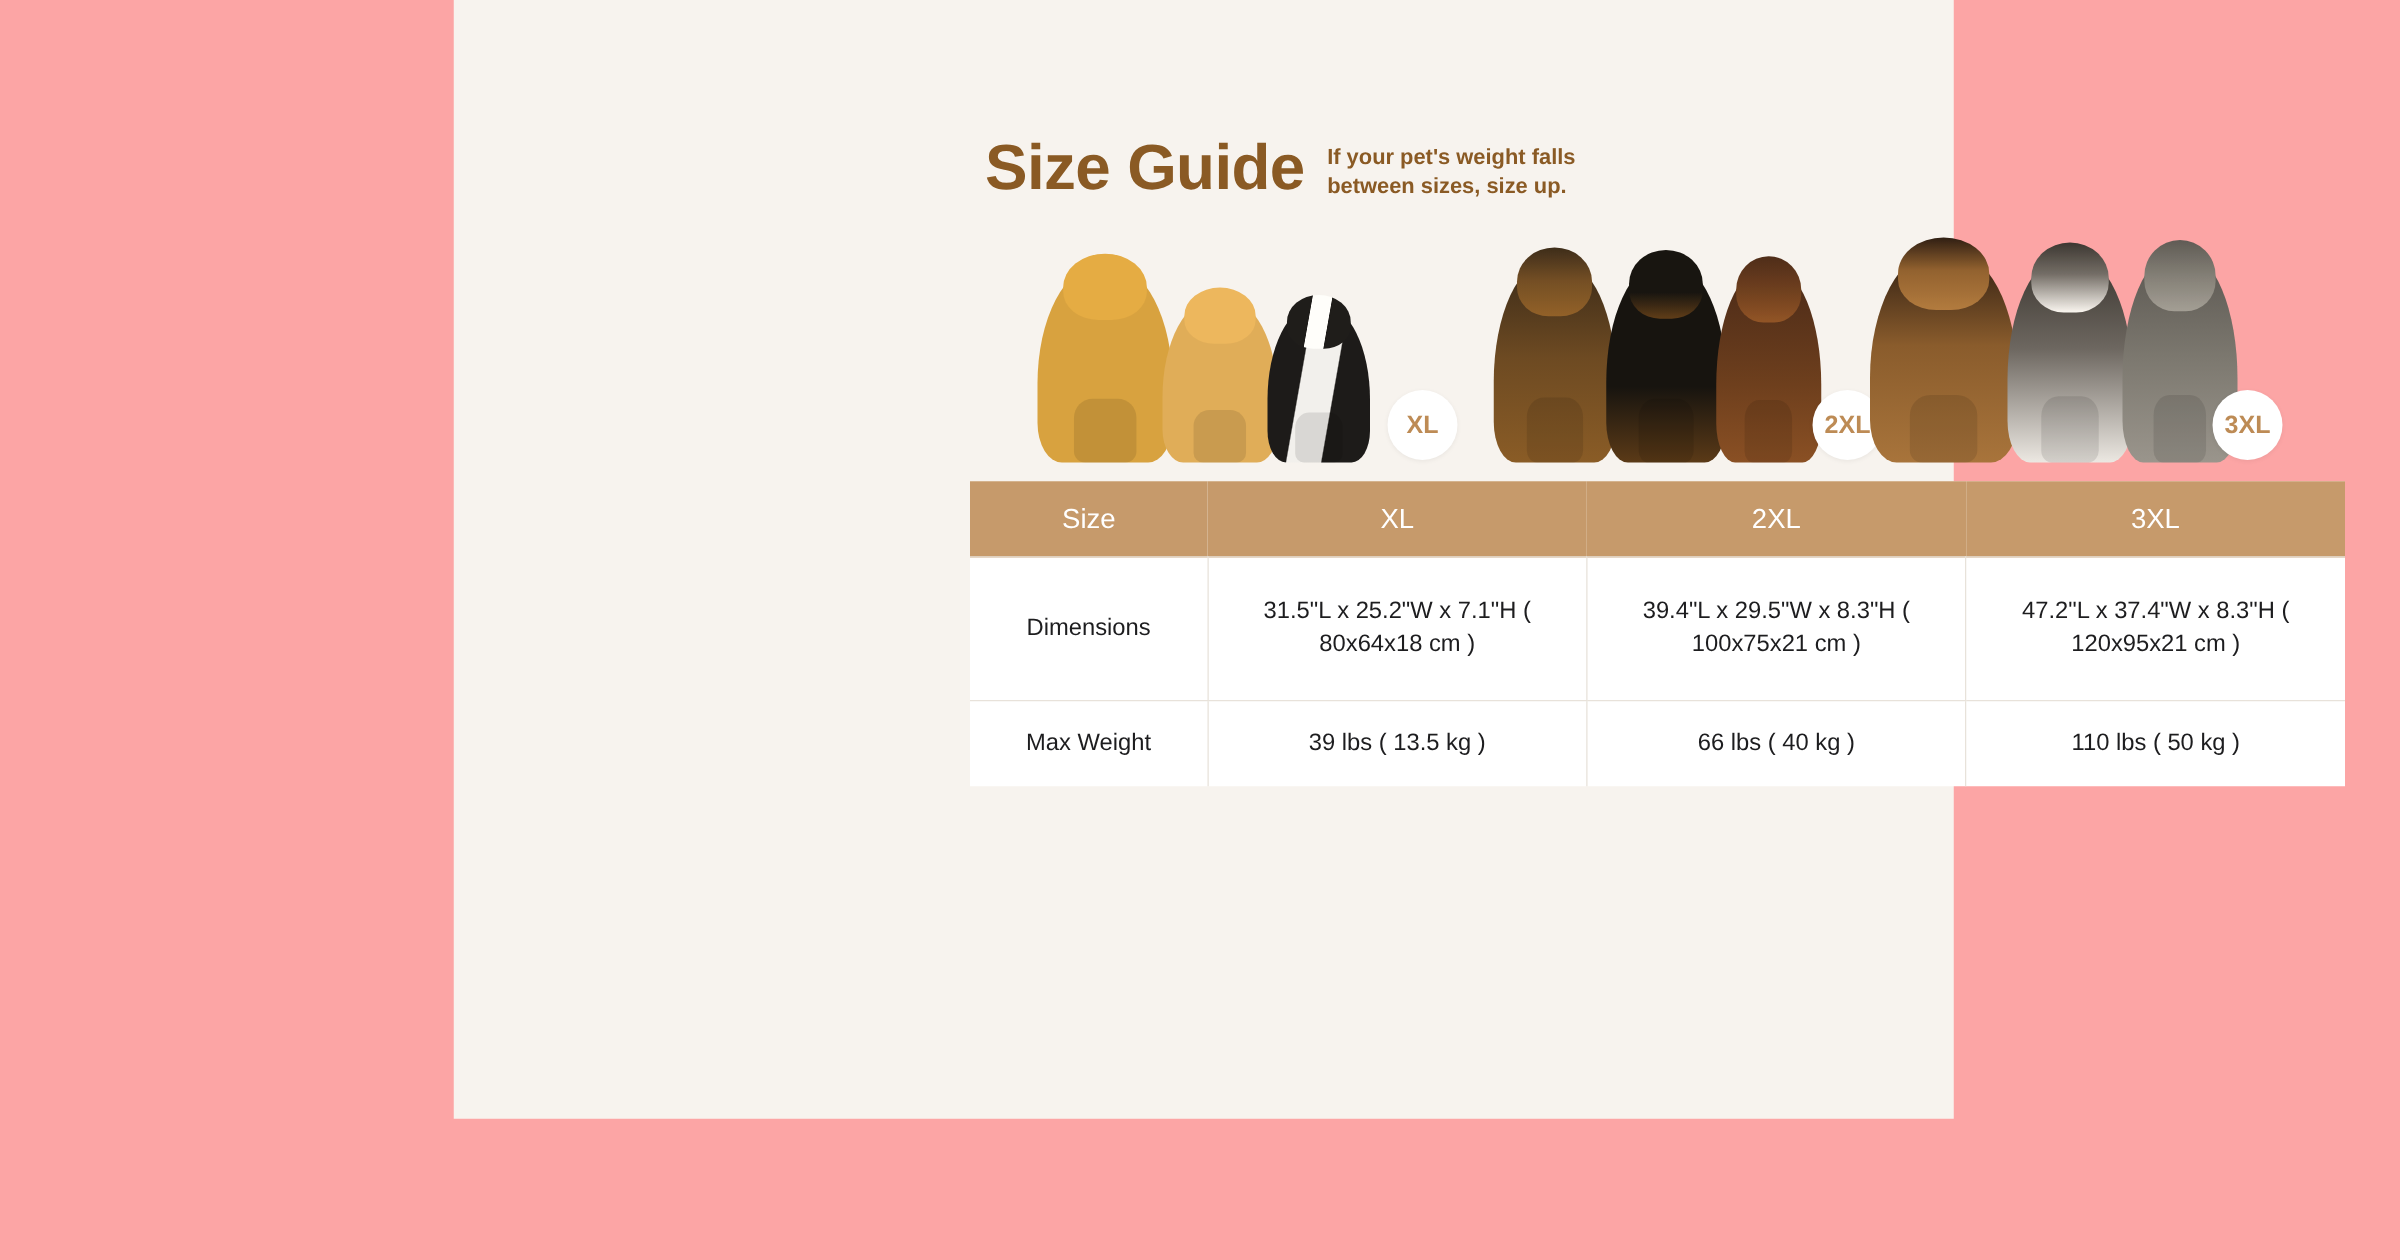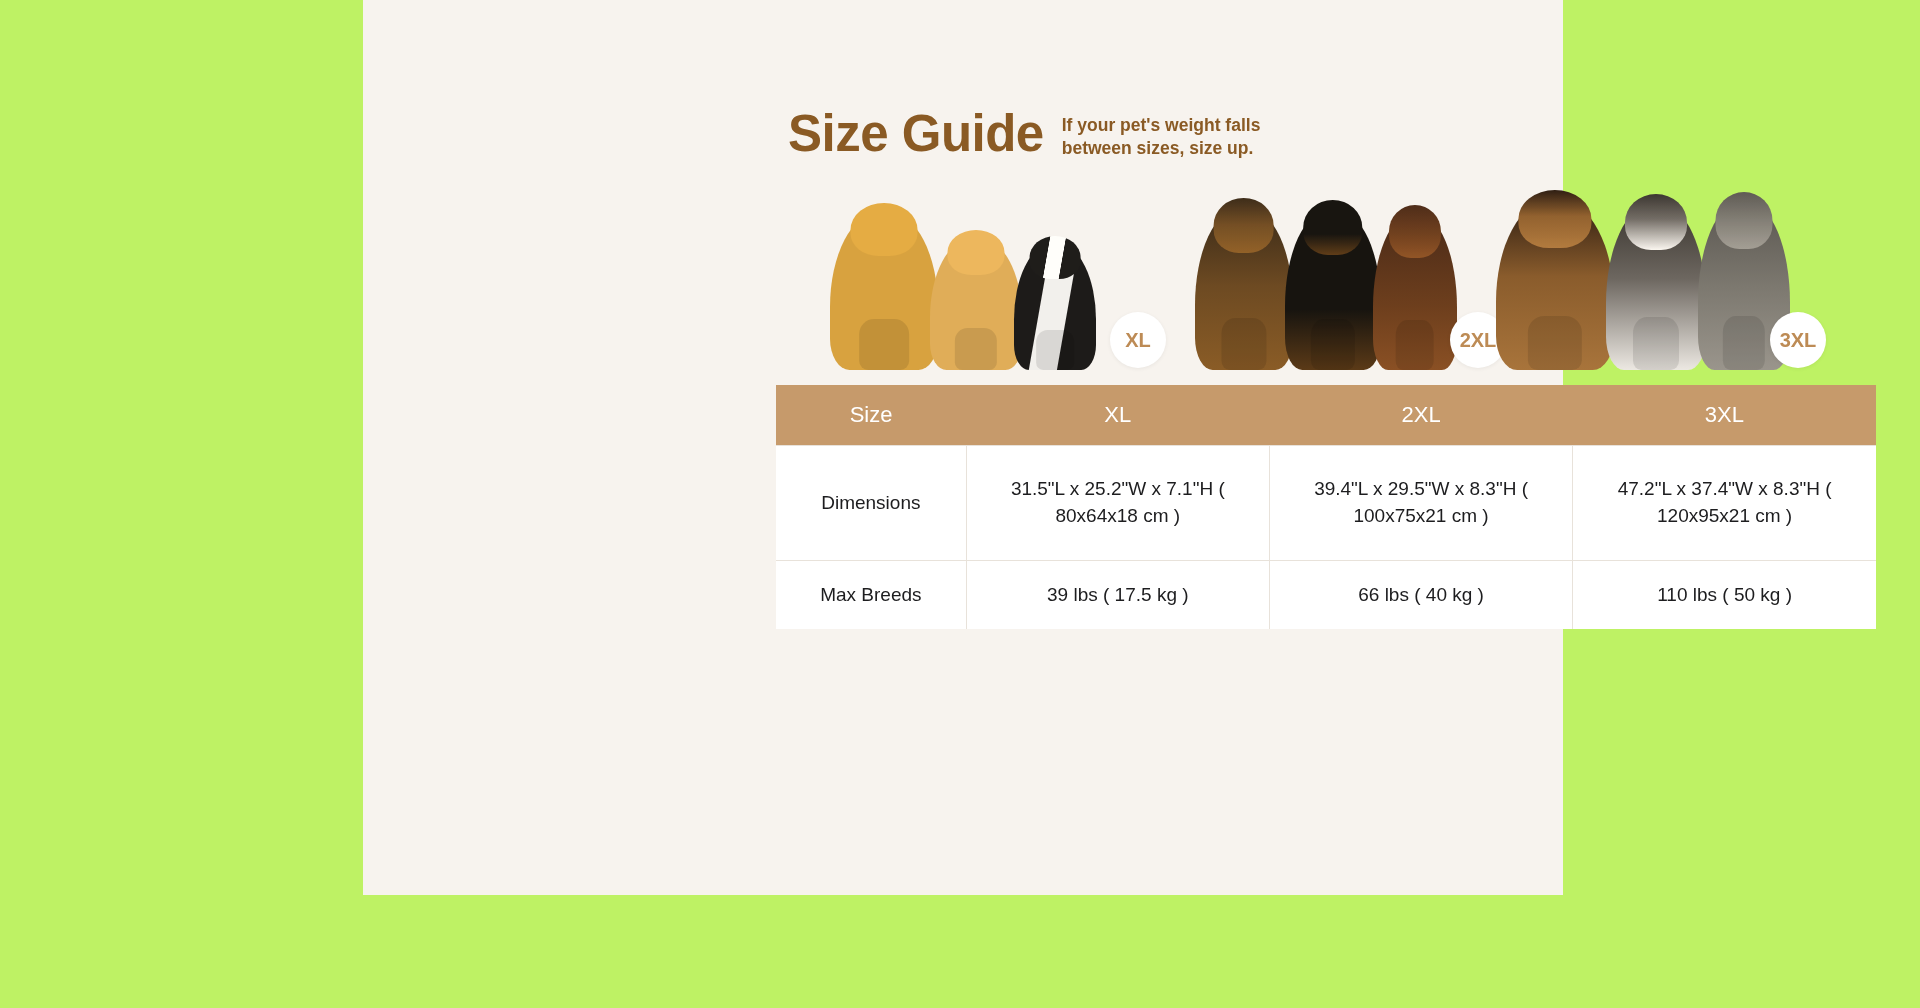--- a/index.html
+++ b/index.html
@@ -9,21 +9,21 @@
     width: 1920px;
     height: 1008px;
     overflow: hidden;
     font-family: "Liberation Sans", sans-serif;
   }
 
   .page {
     position: relative;
     width: 1920px;
     height: 1008px;
-    background: #bef264;
+    background: #fca5a5;
   }
 
   
   .panel {
     position: absolute;
     left: 363px;
     top: 0;
     width: 1200px;
     height: 895px;
     background: #f7f3ee;
@@ -257,22 +257,22 @@
           </tr>
         </thead>
         <tbody>
           <tr class="row-dimensions">
             <td class="row-label">Dimensions</td>
             <td>31.5"L x 25.2"W x 7.1"H ( 80x64x18 cm )</td>
             <td>39.4"L x 29.5"W x 8.3"H ( 100x75x21 cm )</td>
             <td class="last-col">47.2"L x 37.4"W x 8.3"H ( 120x95x21 cm )</td>
           </tr>
           <tr class="row-weight">
-            <td class="row-label">Max Breeds</td>
-            <td>39 lbs ( 17.5 kg )</td>
+            <td class="row-label">Max Weight</td>
+            <td>39 lbs ( 13.5 kg )</td>
             <td>66 lbs ( 40 kg )</td>
             <td class="last-col">110 lbs ( 50 kg )</td>
           </tr>
         </tbody>
       </table>
     </div>
 
   </div>
 </div>
 

